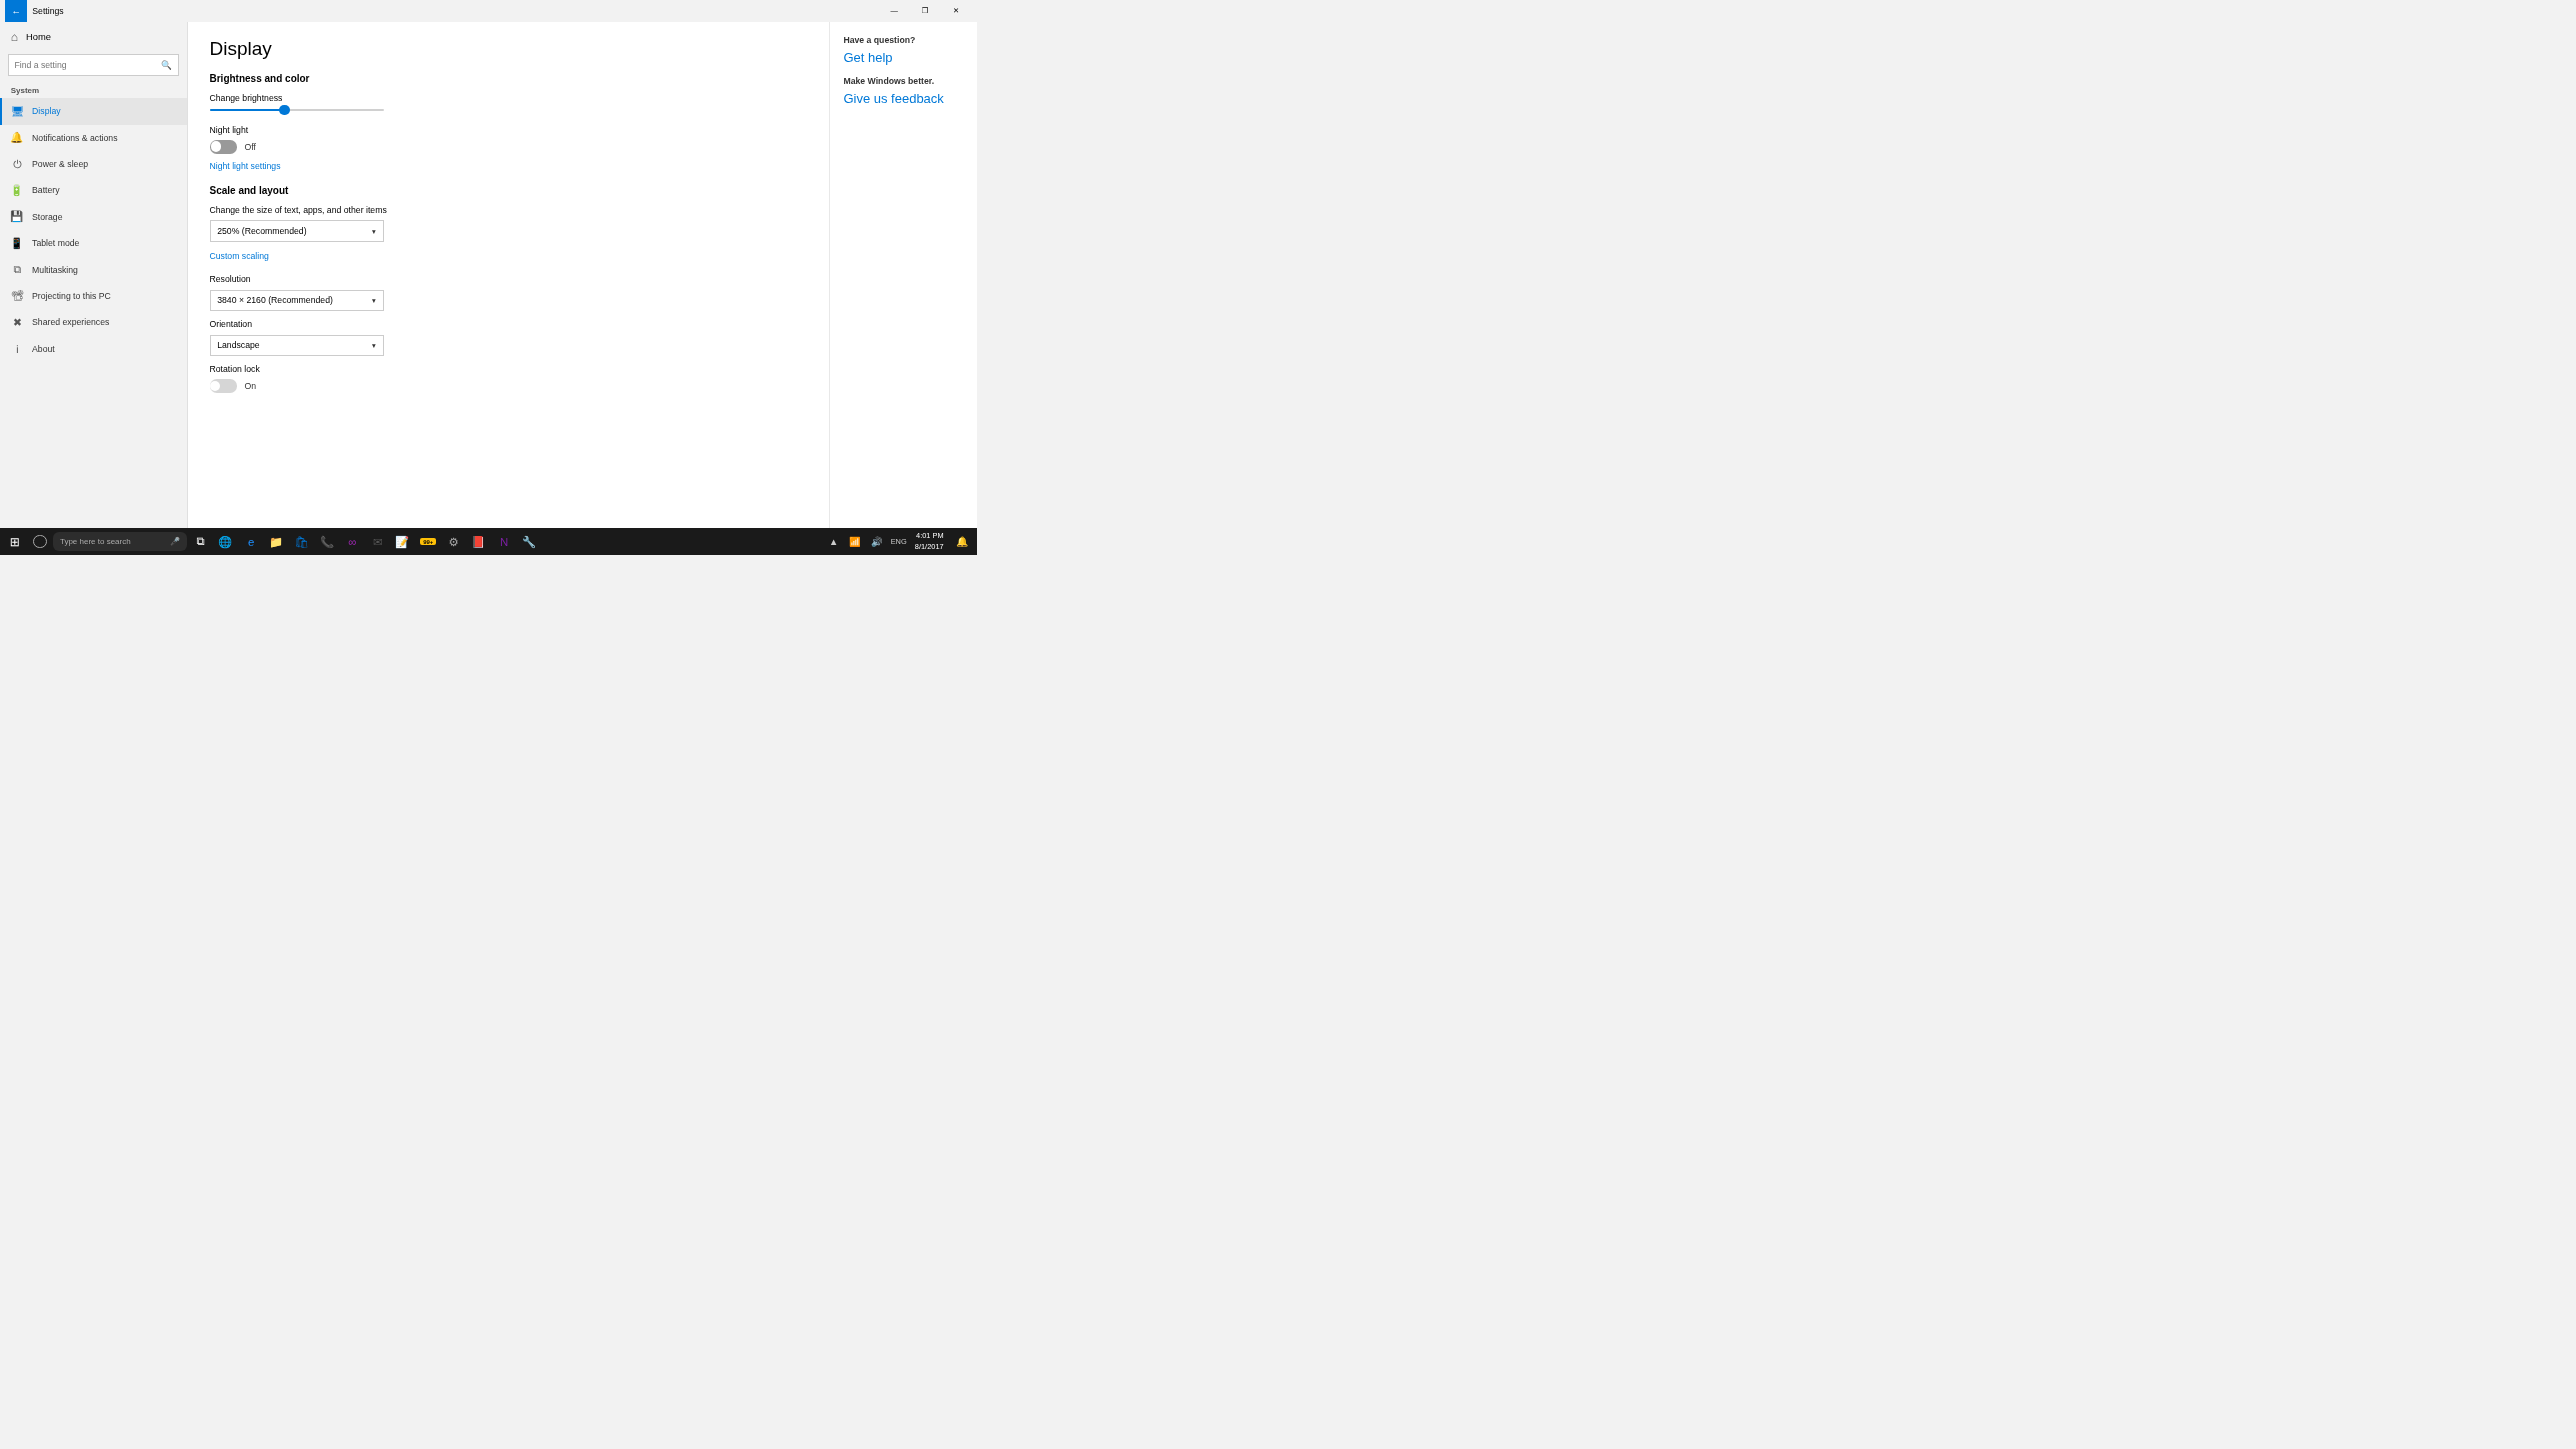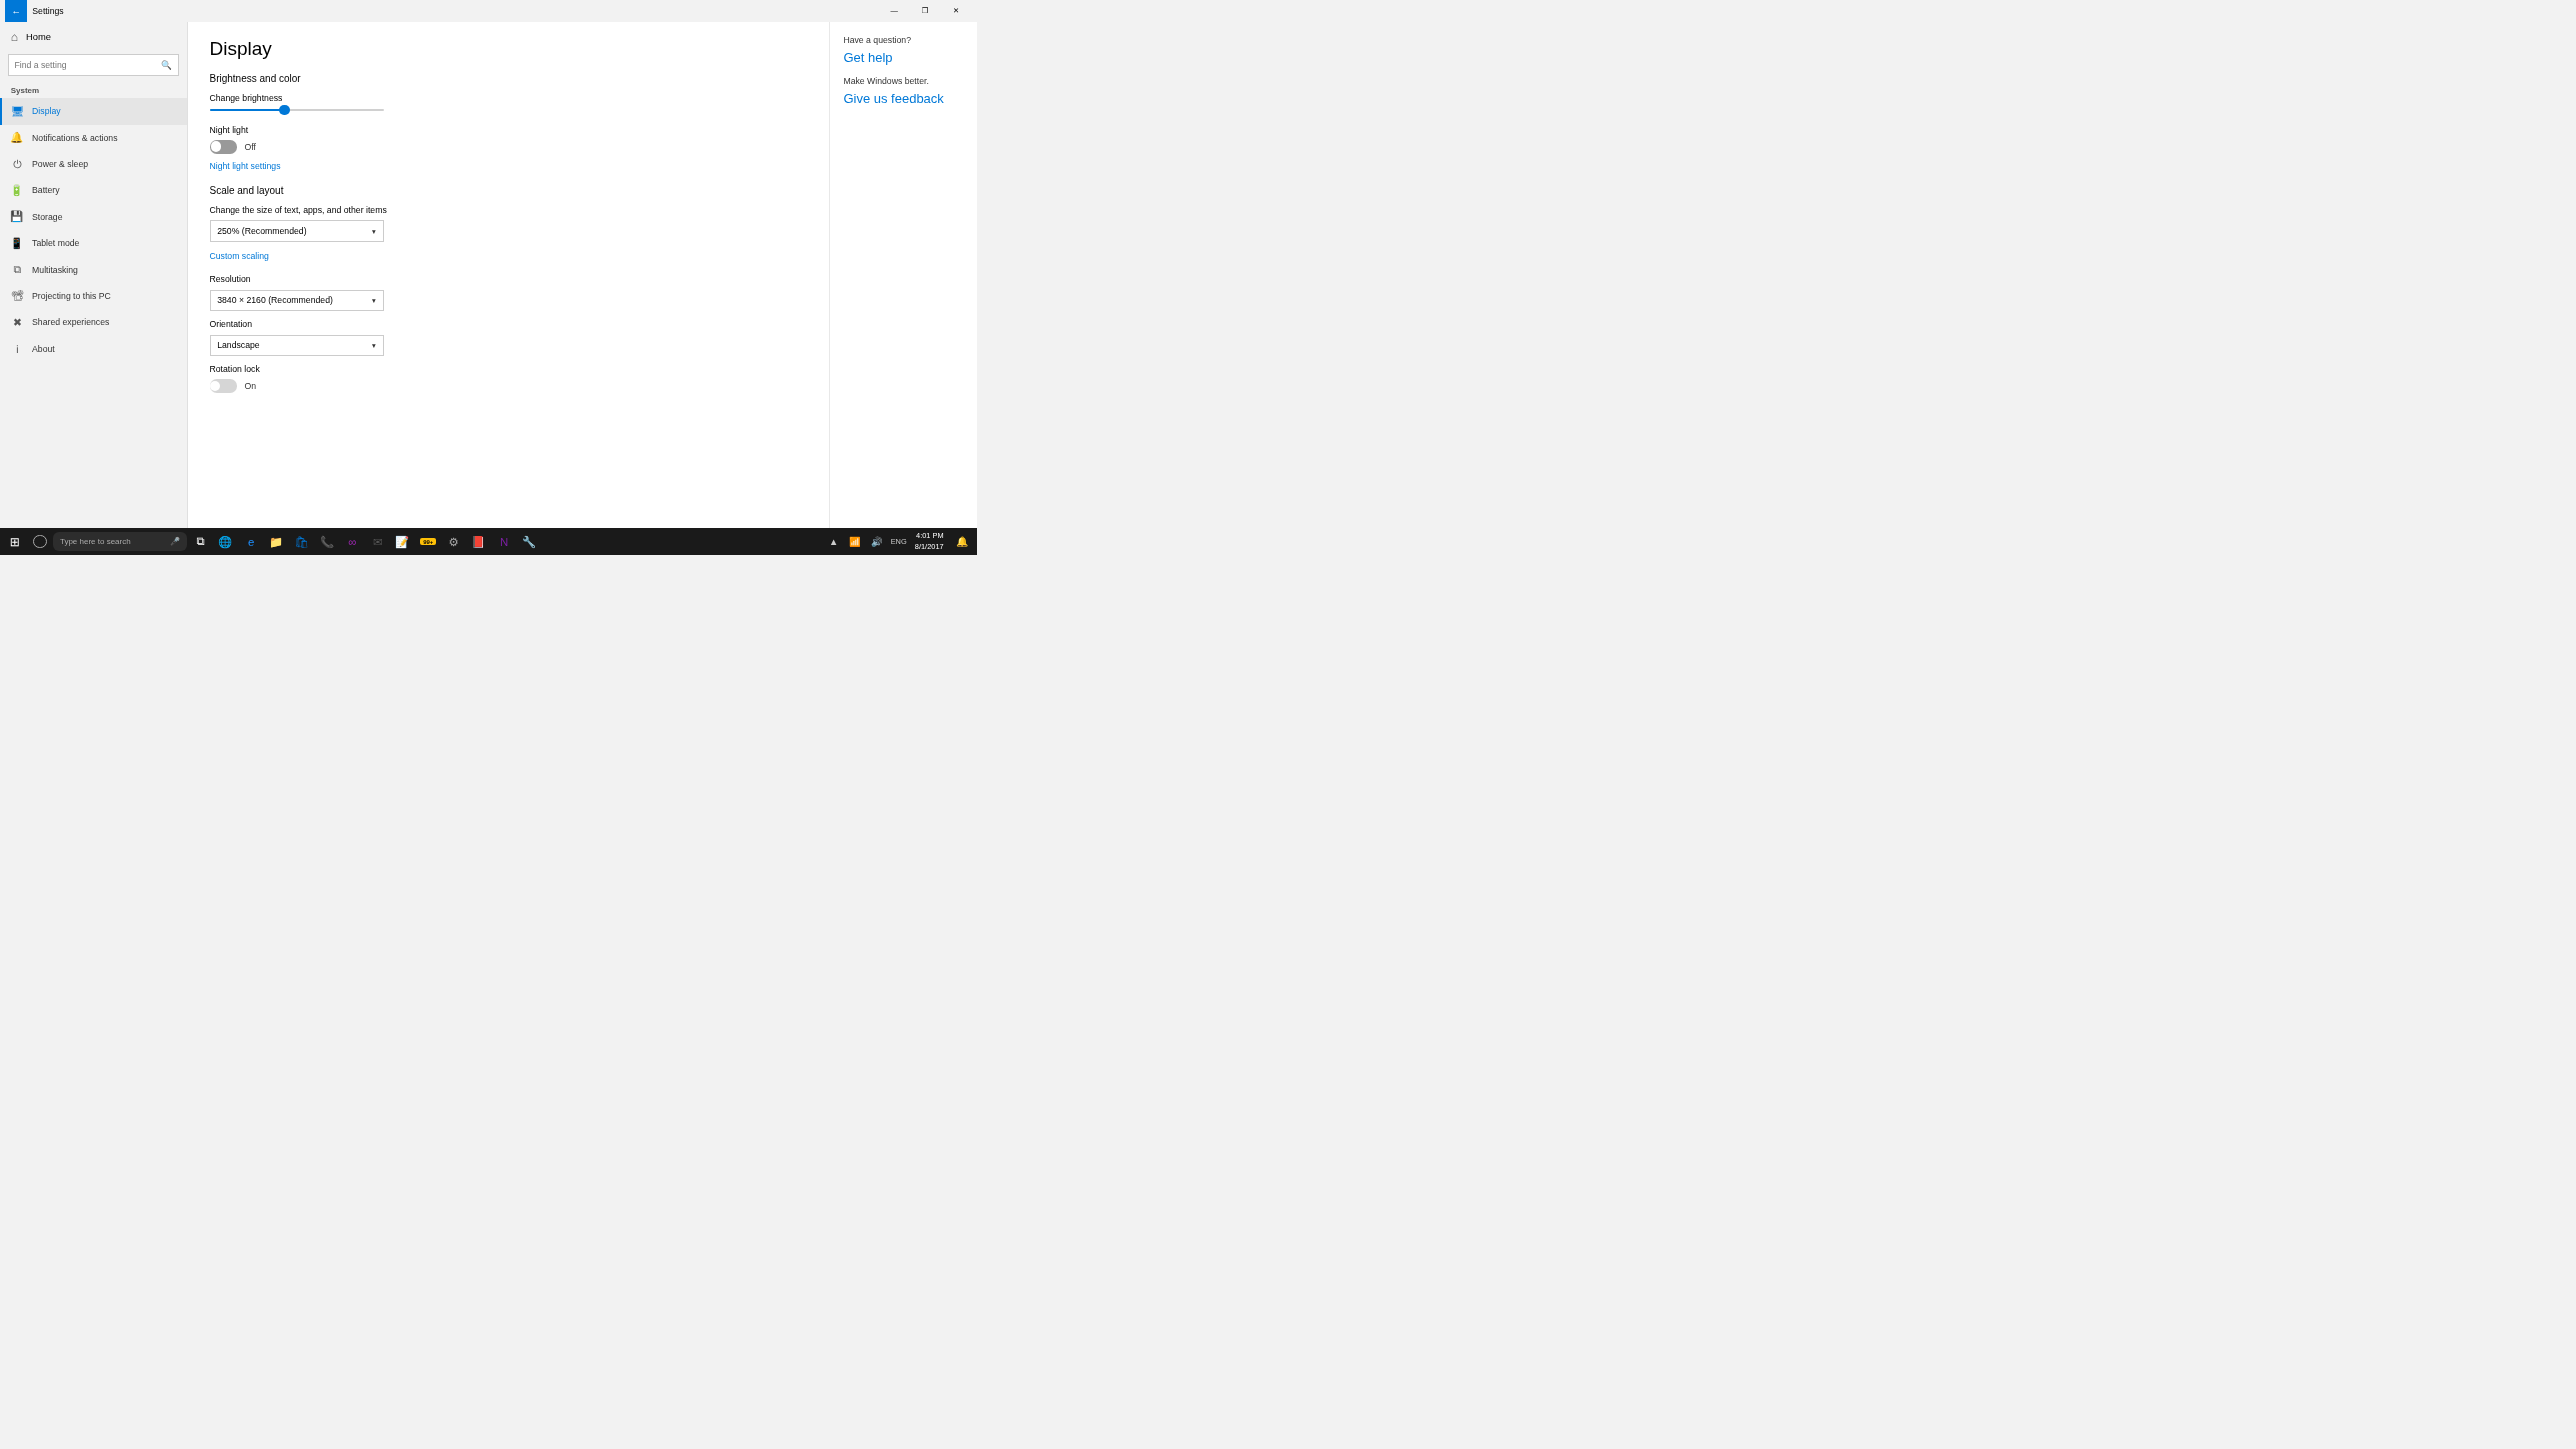--- a/index.html
+++ b/index.html
@@ -157,21 +157,21 @@
       background: white;
     }
     .page-title {
       font-size: 19px;
       font-weight: 300;
       color: #000;
       margin-bottom: 13.4px;
     }
     .section-heading {
       font-size: 10px;
-      font-weight: 400;
+      font-weight: 700;
       color: #000;
       margin-bottom: 9.4px;
     }
     .setting-label {
       font-size: 8.7px;
       color: #000;
       margin-bottom: 5.4px;
     }
 
     
@@ -267,21 +267,21 @@
     
     .right-panel {
       width: 148px;
       padding: 13.4px;
       background: white;
       border-left: 0.7px solid #e8e8e8;
       flex-shrink: 0;
     }
     .help-heading {
       font-size: 8.7px;
-      font-weight: 400;
+      font-weight: 700;
       color: #333;
       margin-bottom: 5.4px;
     }
     .help-link {
       color: #0078d7;
       font-size: 13px;
       cursor: pointer;
       display: block;
       margin-bottom: 10.7px;
     }

